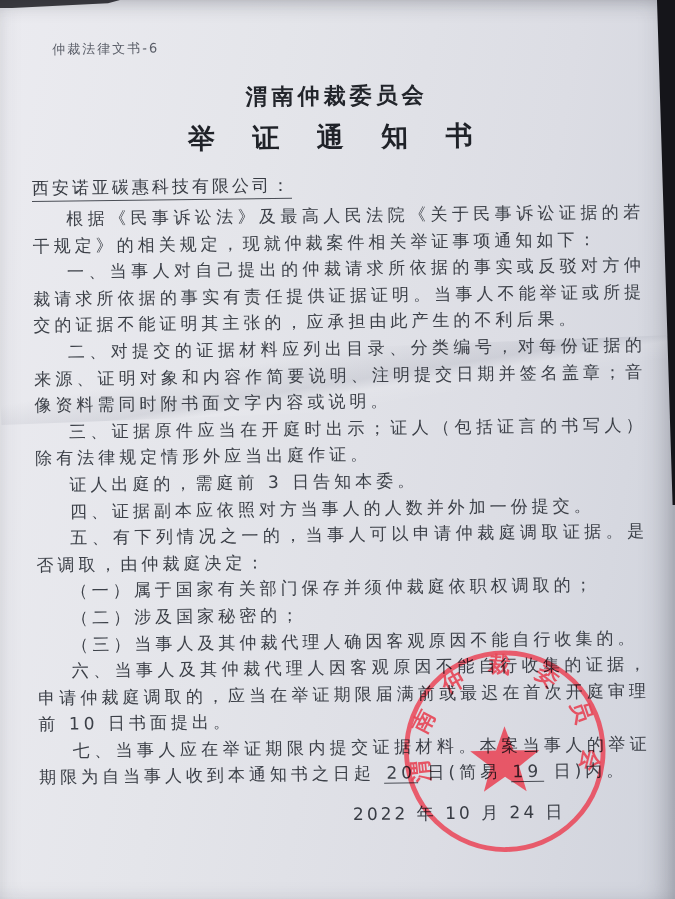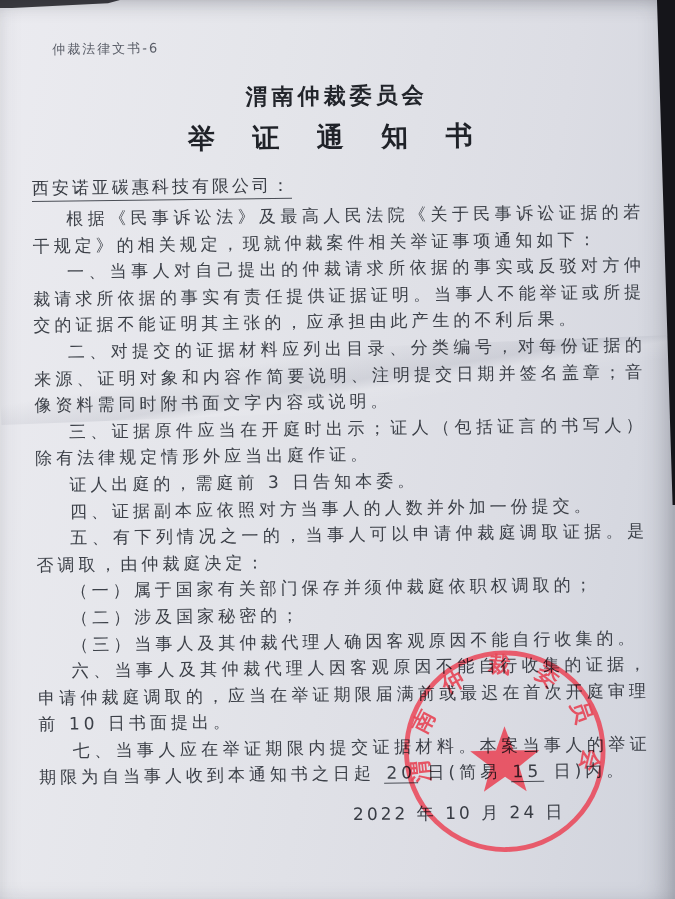--- a/index.html
+++ b/index.html
@@ -91,21 +91,21 @@
       <p>一、当事人对自己提出的仲裁请求所依据的事实或反驳对方仲裁请求所依据的事实有责任提供证据证明。当事人不能举证或所提交的证据不能证明其主张的，应承担由此产生的不利后果。</p>
       <p>二、对提交的证据材料应列出目录、分类编号，对每份证据的来源、证明对象和内容作简要说明、注明提交日期并签名盖章；音像资料需同时附书面文字内容或说明。</p>
       <p>三、证据原件应当在开庭时出示；证人（包括证言的书写人）除有法律规定情形外应当出庭作证。</p>
       <p>证人出庭的，需庭前 3 日告知本委。</p>
       <p>四、证据副本应依照对方当事人的人数并外加一份提交。</p>
       <p>五、有下列情况之一的，当事人可以申请仲裁庭调取证据。是否调取，由仲裁庭决定：</p>
       <p>（一）属于国家有关部门保存并须仲裁庭依职权调取的；</p>
       <p>（二）涉及国家秘密的；</p>
       <p>（三）当事人及其仲裁代理人确因客观原因不能自行收集的。</p>
       <p>六、当事人及其仲裁代理人因客观原因不能自行收集的证据，申请仲裁庭调取的，应当在举证期限届满前或最迟在首次开庭审理前 10 日书面提出。</p>
-      <p><span>七、当事人应在举证期限内提交证据材料。本案当事人的举证期限为自当事人收到本通知书之日起 </span><span class="uline">20</span><span> 日(简易 </span><span class="uline">15</span><span> 日)内。</span></p>
+      <p><span>七、当事人应在举证期限内提交证据材料。本案当事人的举证期限为自当事人收到本通知书之日起 </span><span class="uline">20</span><span> 日(简易 </span><span class="uline">19</span><span> 日)内。</span></p>
     </div>
 
     <div class="date-line">2022 年 10 月 24 日</div>
 
     <div class="seal">
       <svg viewBox="0 0 220 220">
         <circle cx="110" cy="110" r="102" fill="none" stroke="#ea3c4e" stroke-width="5" opacity="0.88"></circle>
         <polygon points="110,84 119.1,109.2 145.9,109.5 124.8,125.9 132.2,151.7 110,136.6 87.8,151.7 95.2,125.9 74.1,109.5 100.9,109.2" fill="#ea3c4e" opacity="0.9"></polygon>
         <defs>
           <path id="sealArc" d="M 41,152 A 81,81 0 1 1 179,152" fill="none"></path>

